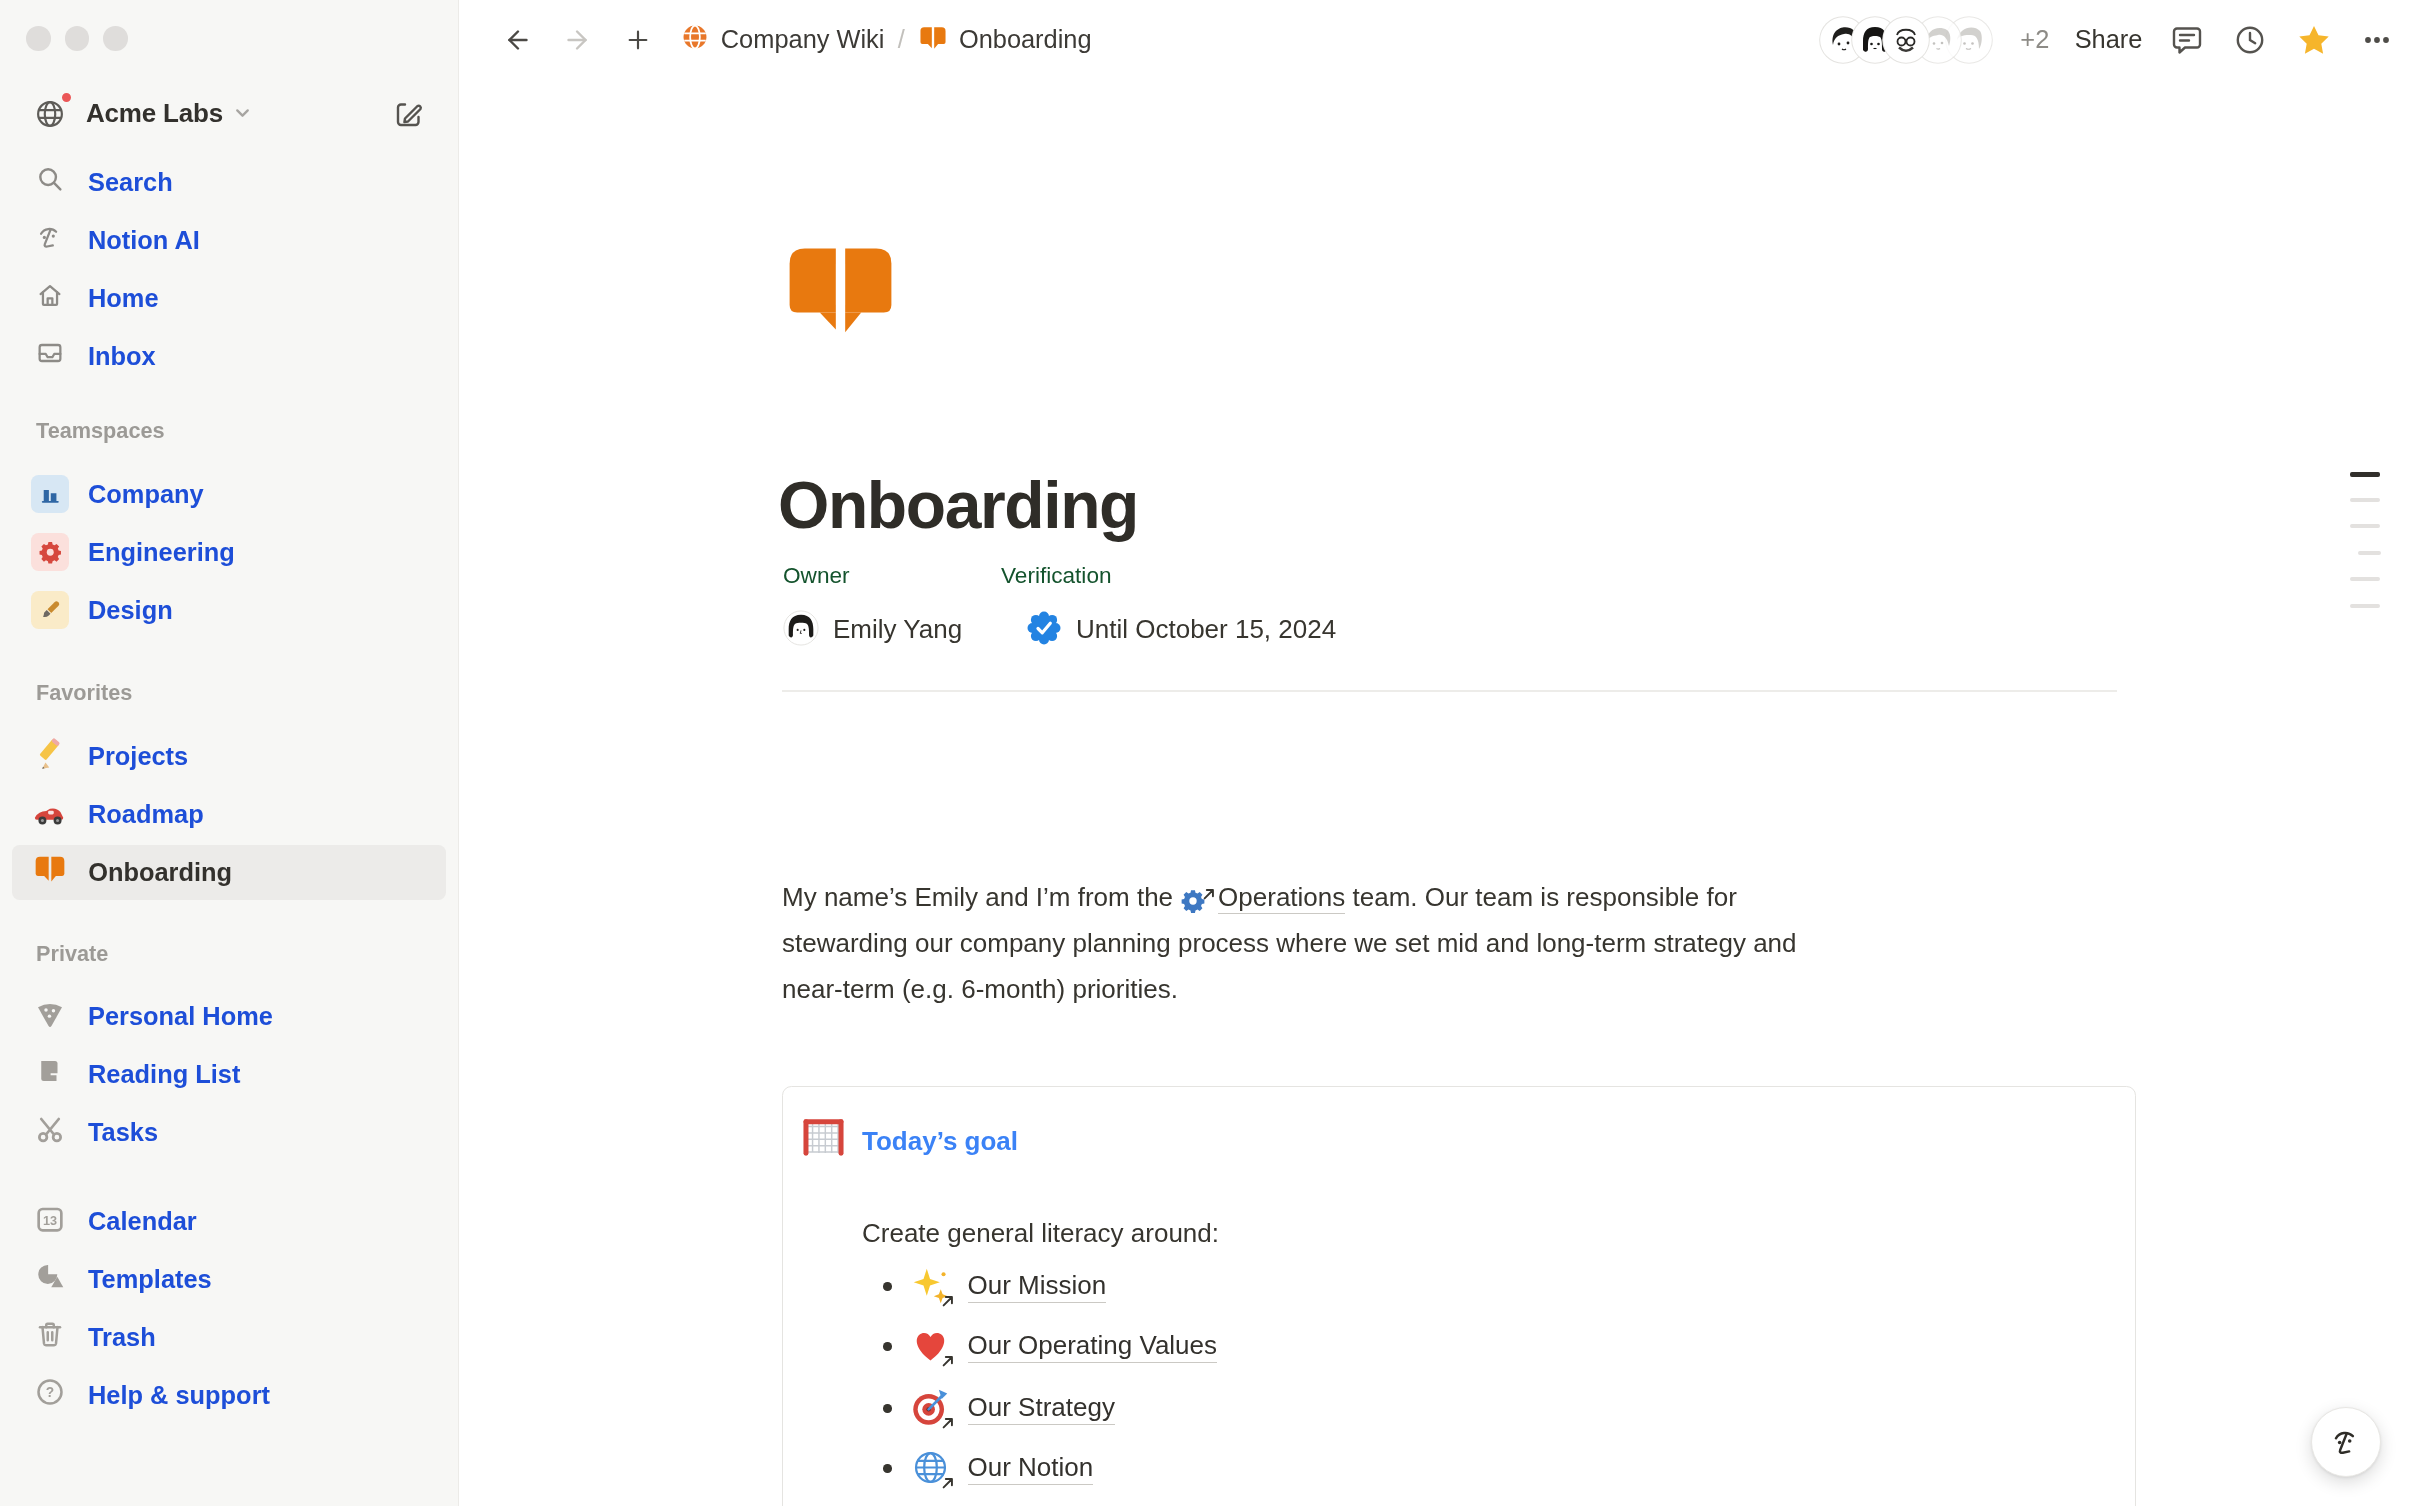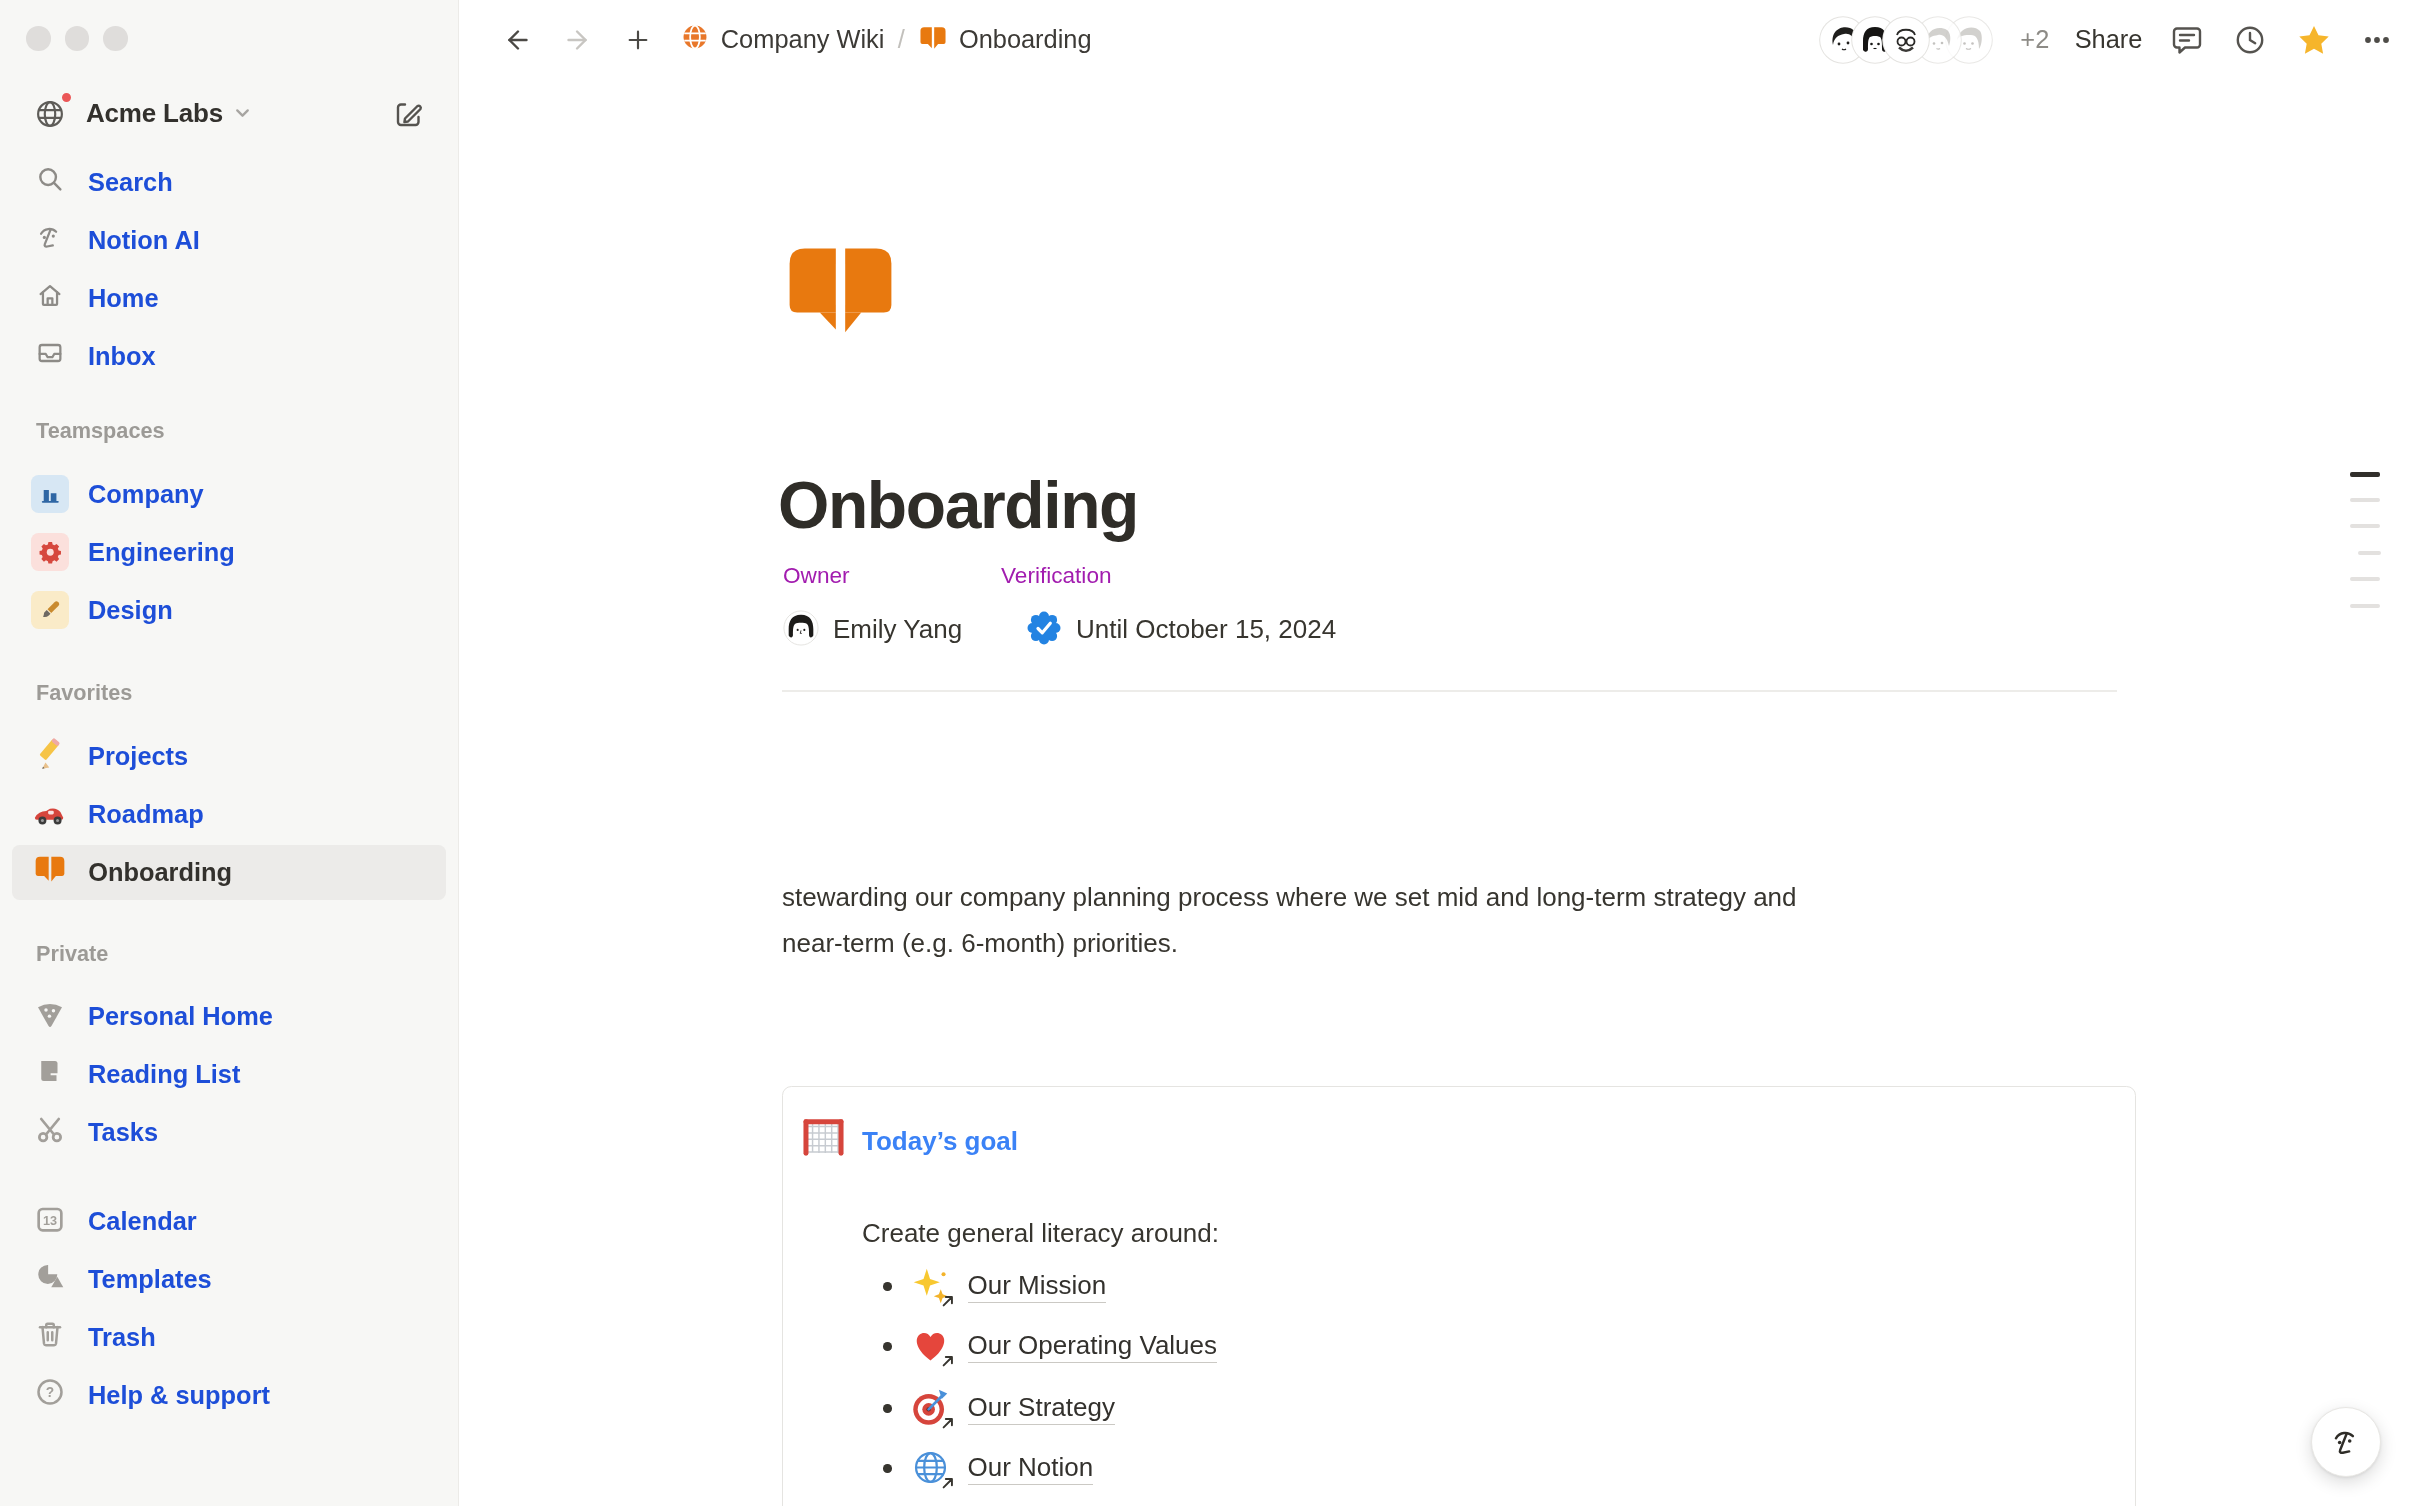--- a/index.html
+++ b/index.html
@@ -43,21 +43,21 @@
   .avatar{width:40px;height:40px;border-radius:50%;background:#fff;box-shadow:0 0 0 2.8px #fff,0 0 0 3.8px #E4E3E0;position:relative;}
   .avatar + .avatar{margin-left:-8.5px;}
   .avatar.dim{opacity:.8;}
   .plus2{font-size:25.4px;color:#8D8B86;margin-left:5.6px;}
   .share{font-size:25.4px;color:#37352F;cursor:pointer;}
   .tb-icon{width:38px;height:38px;display:flex;align-items:center;justify-content:center;cursor:pointer;}
 
   
   .page-icon{left:780px;top:239px;cursor:pointer;}
   .page-title{left:778px;top:467px;font-size:66px;font-weight:700;letter-spacing:-1.4px;color:#2F2D28;}
-  .prop-label{top:563px;font-size:22.6px;color:#a21caf;}
+  .prop-label{top:563px;font-size:22.6px;color:#14532d;}
   .prop-row{top:610px;display:flex;align-items:center;}
   .prop-name{margin-left:14px;font-size:26px;color:#37352F;}
   .divider{left:782px;top:690px;width:1335px;height:1.9px;background:#EDECE9;}
   .h2row{left:778px;top:783px;display:flex;align-items:center;gap:15px;}
   .h2txt{font-size:44px;font-weight:700;letter-spacing:-0.5px;color:#2F2D28;}
   .para{left:782px;top:874px;width:1356px;font-size:26px;line-height:46px;color:#37352F;}
   .ulink{border-bottom:1.9px solid #CBC9C4;padding-bottom:0.9px;cursor:pointer;}
   .linkicon{display:inline-block;position:relative;width:34px;height:30px;vertical-align:-5.6px;margin-right:3.8px;}
   .linkicon .base{position:absolute;left:0;top:0;}
   .linkicon .arrow{position:absolute;right:-1.9px;bottom:-3.8px;}
@@ -464,20 +464,26 @@
           </g>
           <path d="M12,18.5 L16.3,22.8 L24.3,13.2" fill="none" stroke="#fff" stroke-width="3.2" stroke-linecap="round" stroke-linejoin="round"></path>
         </svg></span>
     <span class="prop-name">Until October 15, 2024</span>
   </div>
 
   <div class="abs divider"></div>
 
 
   <div class="abs para">
+    <div><span>My name’s Emily and I’m from the </span><span class="linkicon"><span class="base"><svg width="26" height="26" viewBox="0 0 24 24">
+              <path fill="#3E78C2" d="M10.2,2h3.6l.5,2.3 1.9.8 2-1.3 2.5,2.5-1.3,2 .8,1.9 2.3.5v3.6l-2.3.5-.8,1.9 1.3,2-2.5,2.5-2-1.3-1.9.8-.5,2.3h-3.6l-.5-2.3-1.9-.8-2,1.3-2.5-2.5 1.3-2-.8-1.9-2.3-.5v-3.6l2.3-.5.8-1.9-1.3-2 2.5-2.5 2,1.3 1.9-.8z"></path>
+              <circle cx="12" cy="12" r="3.4" fill="#fff"></circle>
+            </svg></span><span class="arrow"><svg width="14" height="14" viewBox="0 0 16 16">
+              <path d="M3,13 L12,4 M5.5,3.5 H12.5 V10.5" stroke="#37352F" stroke-width="2.2" fill="none" stroke-linecap="round" stroke-linejoin="round"></path>
+            </svg></span></span><span class="ulink">Operations</span><span> team. Our team is responsible for</span></div>
     <div>stewarding our company planning process where we set mid and long-term strategy and</div>
     <div>near-term (e.g. 6-month) priorities.</div>
   </div>
 
   <div class="abs callout">
     <span class="co-goal">
       <svg width="51" height="51" viewBox="0 0 56 56">
         <g stroke="#C7CBD1" stroke-width="1.6" fill="none">
           <path d="M11,16 h34 M11,23 h35 M10,30 h36 M10,37 h37 M10,44 h38"></path>
           <path d="M16,11 v33 M23,11 v34 M30,11 v34 M37,11 v34 M44,11 v34"></path>

